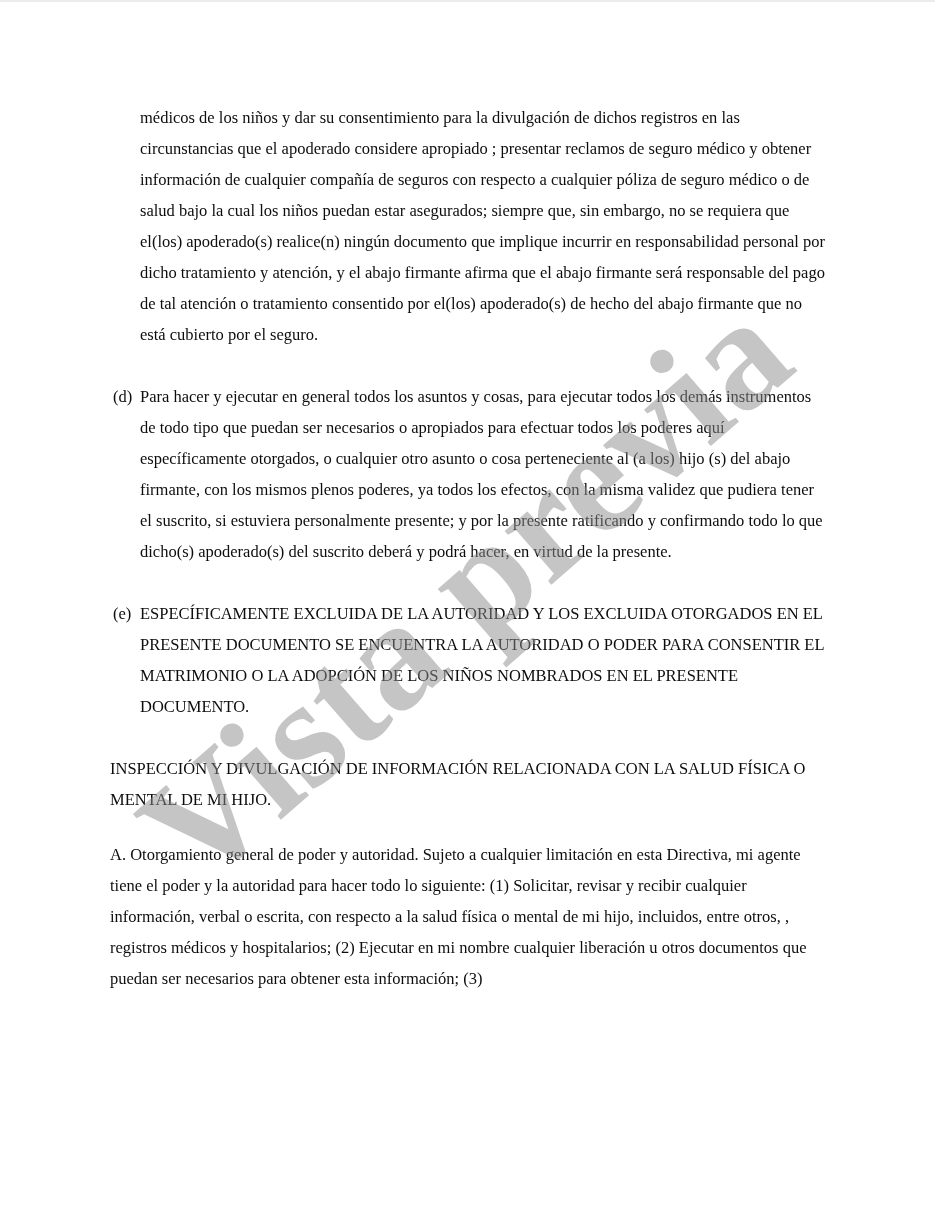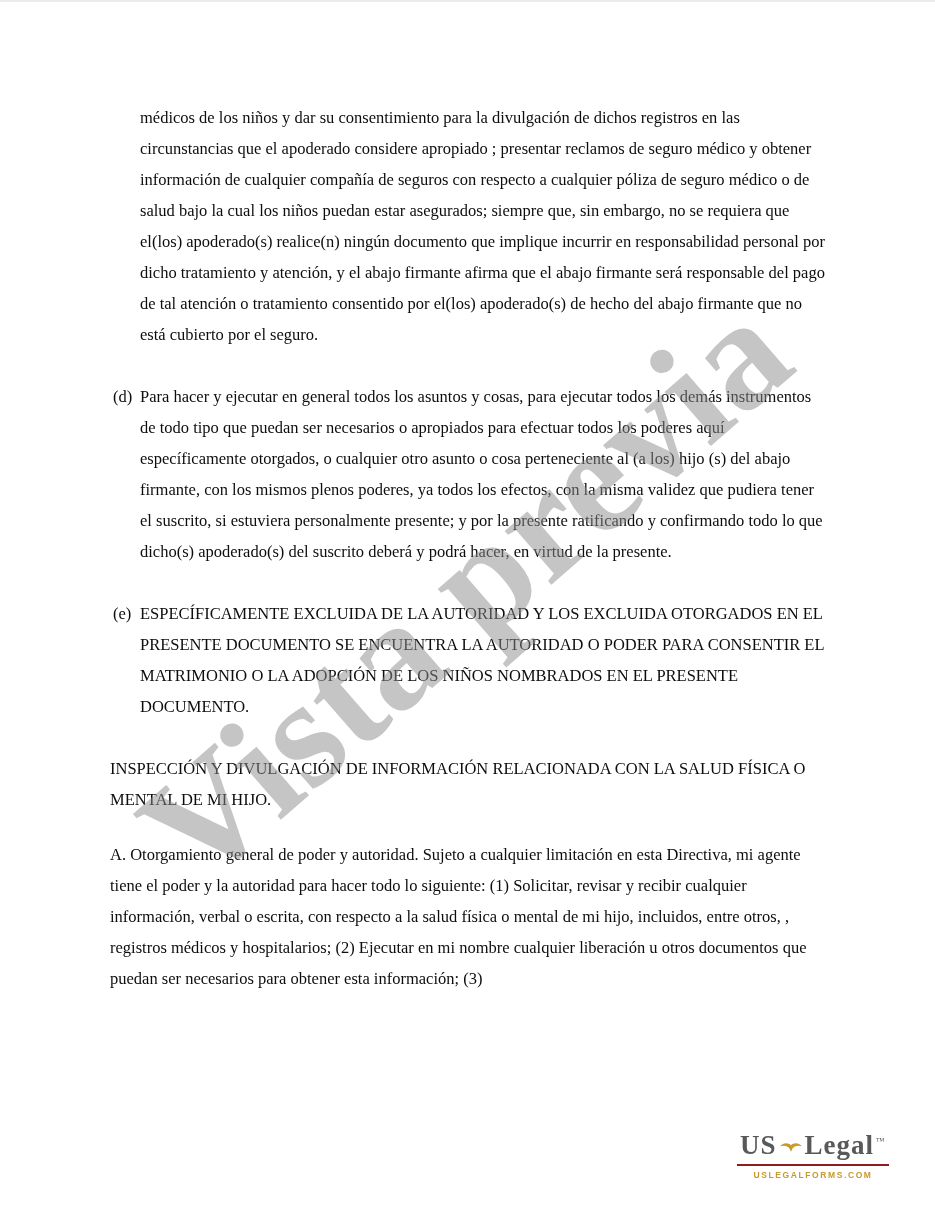--- a/index.html
+++ b/index.html
@@ -134,28 +134,14 @@
       <span class="li-label">(e)</span>
       <span class="li-text uppercase-block">ESPECÍFICAMENTE EXCLUIDA DE LA AUTORIDAD Y LOS EXCLUIDA OTORGADOS EN EL PRESENTE DOCUMENTO SE ENCUENTRA LA AUTORIDAD O PODER PARA CONSENTIR EL MATRIMONIO O LA ADOPCIÓN DE LOS NIÑOS NOMBRADOS EN EL PRESENTE DOCUMENTO.</span>
     </div>
 
     <h2 class="section-heading">INSPECCIÓN Y DIVULGACIÓN DE INFORMACIÓN RELACIONADA CON LA SALUD FÍSICA O MENTAL DE MI HIJO.</h2>
 
     <p class="para">A. Otorgamiento general de poder y autoridad. Sujeto a cualquier limitación en esta Directiva, mi agente tiene el poder y la autoridad para hacer todo lo siguiente: (1) Solicitar, revisar y recibir cualquier información, verbal o escrita, con respecto a la salud física o mental de mi hijo, incluidos, entre otros, , registros médicos y hospitalarios; (2) Ejecutar en mi nombre cualquier liberación u otros documentos que puedan ser necesarios para obtener esta información; (3)</p>
 
   </div>
 
-  <div class="footer-logo">
-    <div class="brand-row">
-      <span>US</span>
-      <span class="eagle">
-        <svg width="22" height="12" viewBox="0 0 40 20" aria-hidden="true">
-          <path d="M20 5 C15 0 6 0 0 7 C8 4.5 14 6.5 17 10.5 L20 17 L23 10.5 C26 6.5 32 4.5 40 7 C34 0 25 0 20 5 Z" fill="#c79a2a"></path>
-        </svg>
-      </span>
-      <span>Legal</span>
-      <span class="tm">™</span>
-    </div>
-    <div class="brand-rule"></div>
-    <div class="brand-site">USLEGALFORMS.COM</div>
-  </div>
 
 </div>
 
 </body></html>

